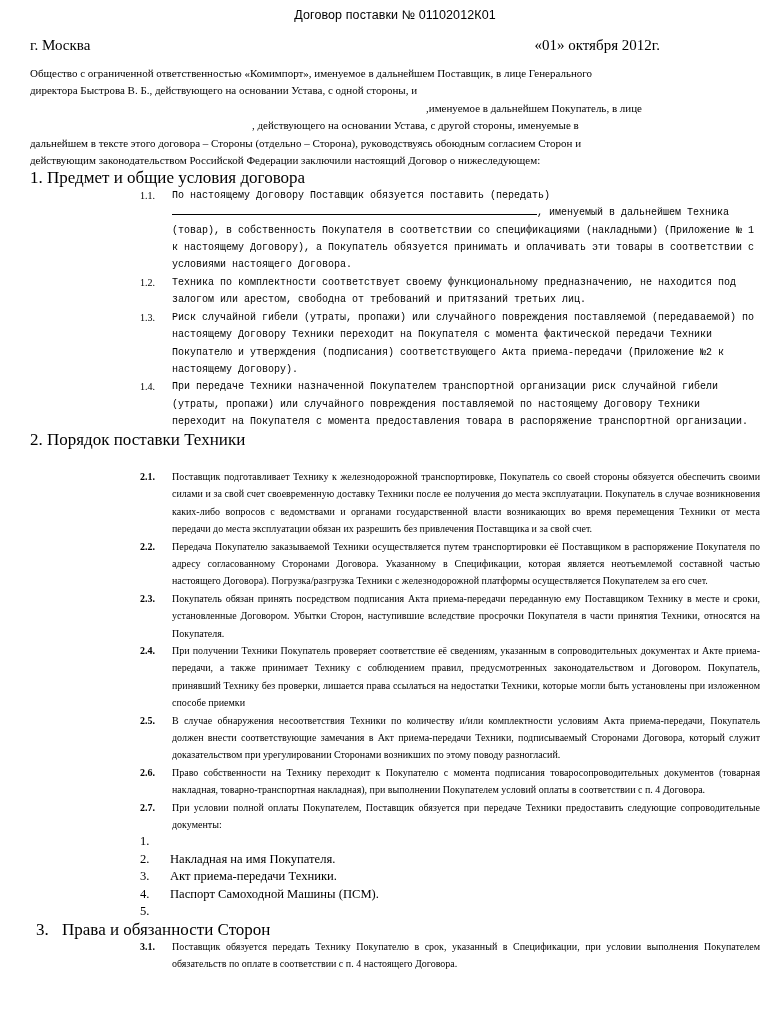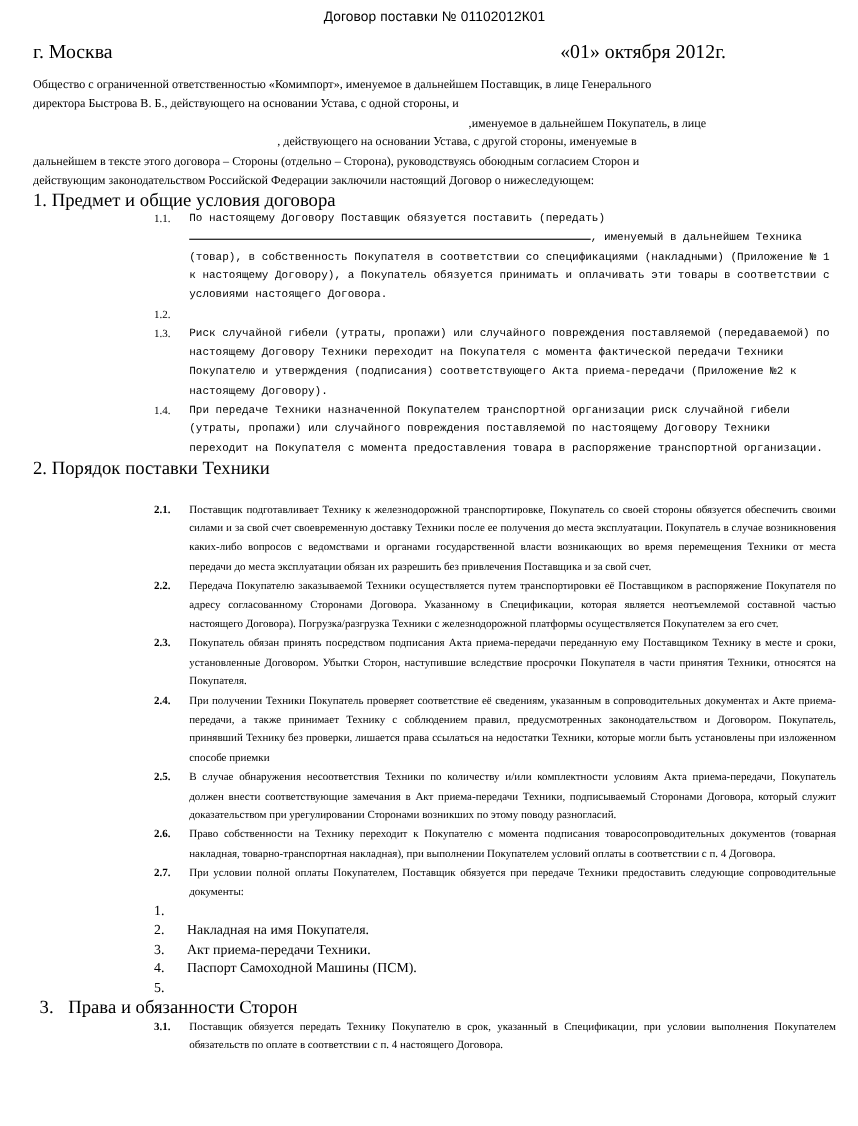--- a/index.html
+++ b/index.html
@@ -34,21 +34,21 @@
     padding-top: 8px;
     letter-spacing: 0.1px;
     white-space: nowrap;
   }
 
   
   .place-date {
     display: flex;
     justify-content: space-between;
     align-items: baseline;
-    font-size: 18px;
+    font-size: 15px;
     margin-top: 15px;
     padding-right: 100px;
   }
   .place-date .city { white-space: nowrap; }
   .place-date .date { white-space: nowrap; }
 
   
   .para {
     font-size: 11px;
     line-height: 17.4px;
@@ -149,20 +149,21 @@
     <span>Предмет и общие условия договора</span>
   </div>
 
   <div class="clause">
     <span class="num">1.1.</span>
     <span class="body nojust"><span>По настоящему Договору Поставщик обязуется поставить (передать)</span><span class="fill w-long"></span><span>, именуемый в дальнейшем Техника (товар), в собственность Покупателя в соответствии со спецификациями (накладными) (Приложение № 1 к настоящему Договору), а Покупатель обязуется принимать и оплачивать эти товары в соответствии с условиями настоящего Договора.</span></span>
   </div>
 
   <div class="clause">
     <span class="num">1.2.</span>
+    <span class="body nojust">Техника по комплектности соответствует своему функциональному предназначению, не находится под залогом или арестом, свободна от требований и притязаний третьих лиц.</span>
   </div>
 
   <div class="clause">
     <span class="num">1.3.</span>
     <span class="body nojust">Риск случайной гибели (утраты, пропажи) или случайного повреждения поставляемой (передаваемой) по настоящему Договору Техники переходит на Покупателя с  момента фактической передачи Техники Покупателю и утверждения (подписания) соответствующего Акта приема-передачи (Приложение №2 к настоящему Договору).</span>
   </div>
 
   <div class="clause">
     <span class="num">1.4.</span>
     <span class="body nojust">При передаче Техники назначенной Покупателем транспортной организации риск случайной гибели (утраты, пропажи) или случайного повреждения поставляемой по настоящему Договору Техники переходит на Покупателя с момента предоставления товара в распоряжение транспортной организации.</span>

